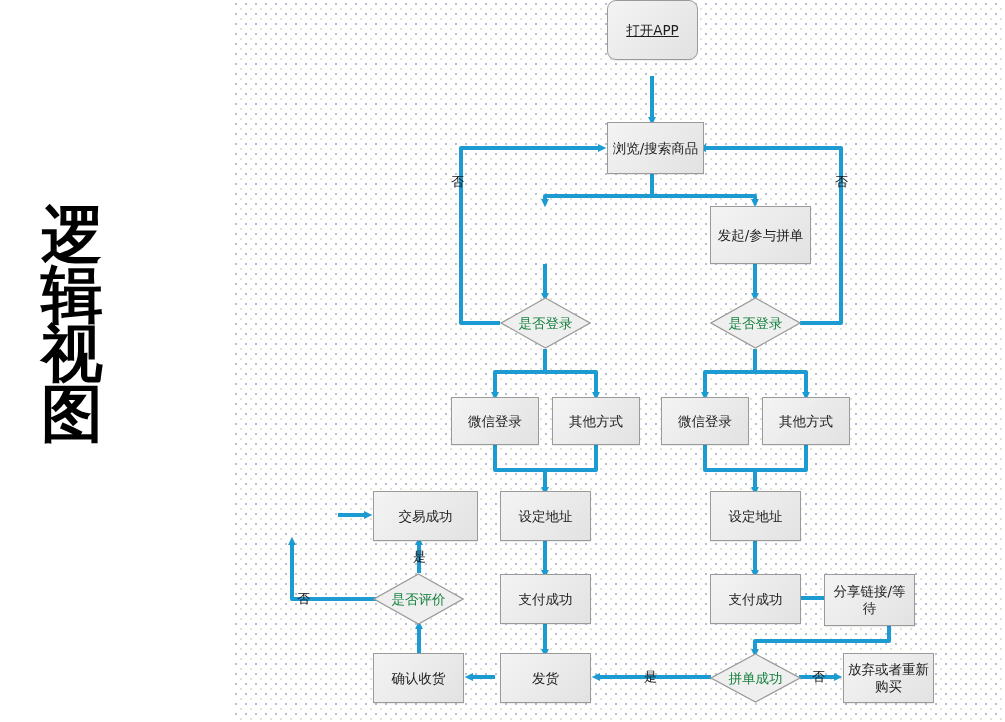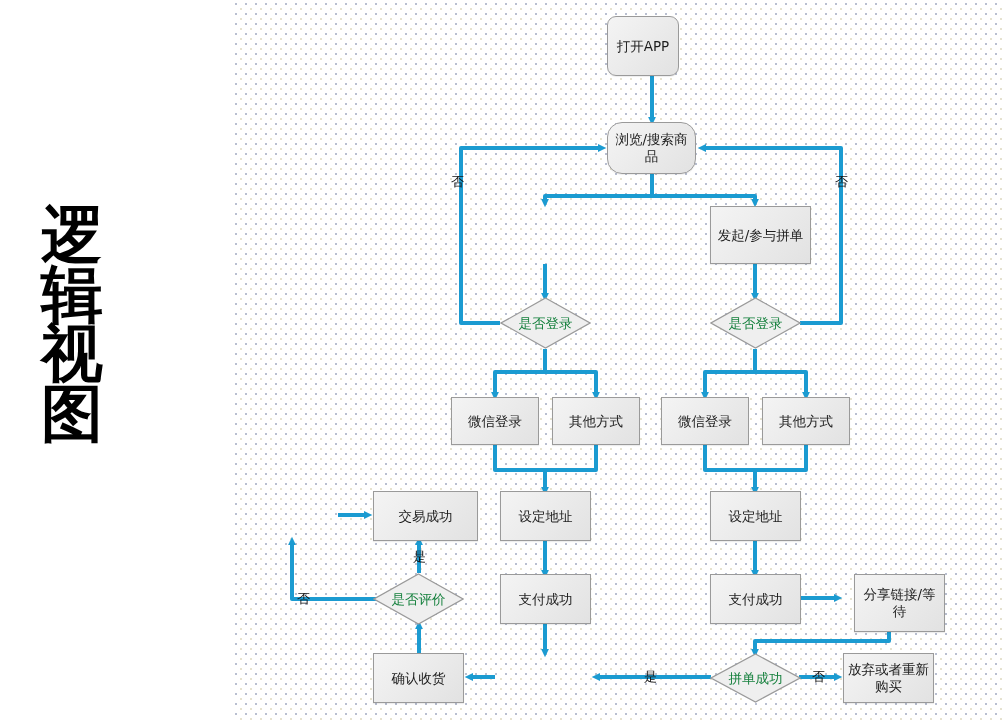--- a/index.html
+++ b/index.html
@@ -168,25 +168,25 @@
       <path d="M419,653 L419,625" marker-end="url(#ahs)"></path>
 
       <path d="M419,573 L419,541" marker-end="url(#ahs)"></path>
 
       <path d="M382,599 L292,599 L292,541" marker-end="url(#ahs)"></path>
 
       <path d="M338,515 L368,515" marker-end="url(#ahs)"></path>
     </g>
   </svg>
 
-  <div class="node rounded" style="left:607px; top:16px; width:72px; height:60px;">
+  <div class="node rounded" style="left:607px; top:0; width:91px; height:60px;text-decoration:underline;">
     <span class="lbl">打开APP</span>
   </div>
 
-  <div class="node" style="left:607px; top:122px; width:89px; height:52px;border-radius:15px;">
+  <div class="node" style="left:607px; top:122px; width:97px; height:52px;">
     <span class="lbl">浏览/搜索商品</span>
   </div>
 
 
   <div class="node" style="left:710px; top:206px; width:101px; height:58px;">
     <span class="lbl">发起/参与拼单</span>
   </div>
 
   <div class="diamond" style="left:500px; top:297px; width:91px; height:52px;">
     <svg class="dshape" viewBox="0 0 91 52" preserveAspectRatio="none">
@@ -227,35 +227,38 @@
   </div>
 
   <div class="node" style="left:500px; top:574px; width:91px; height:50px;">
     <span class="lbl">支付成功</span>
   </div>
 
   <div class="node" style="left:710px; top:574px; width:91px; height:50px;">
     <span class="lbl">支付成功</span>
   </div>
 
-  <div class="node" style="left:854px; top:574px; width:91px; height:58px;">
+  <div class="node" style="left:824px; top:574px; width:91px; height:52px;">
     <span class="lbl">分享链接/等待</span>
   </div>
 
   <div class="diamond" style="left:710px; top:653px; width:91px; height:50px;">
     <svg class="dshape" viewBox="0 0 91 50" preserveAspectRatio="none">
       <polygon points="45.5,1 90,25 45.5,49 1,25" fill="#efefef" stroke="#9a9a9a" stroke-width="1.2"></polygon>
     </svg>
     <span class="dlabel">拼单成功</span>
   </div>
 
   <div class="node" style="left:843px; top:653px; width:91px; height:50px;">
     <span class="lbl">放弃或者重新购买</span>
   </div>
 
+  <div class="node" style="left:500px; top:653px; width:91px; height:50px;">
+    <span class="lbl">发货</span>
+  </div>
 
   <div class="node" style="left:373px; top:653px; width:91px; height:50px;">
     <span class="lbl">确认收货</span>
   </div>
 
   <div class="diamond" style="left:373px; top:573px; width:91px; height:52px;">
     <svg class="dshape" viewBox="0 0 91 52" preserveAspectRatio="none">
       <polygon points="45.5,1 90,26 45.5,51 1,26" fill="#efefef" stroke="#9a9a9a" stroke-width="1.2"></polygon>
     </svg>
     <span class="dlabel">是否评价</span>

